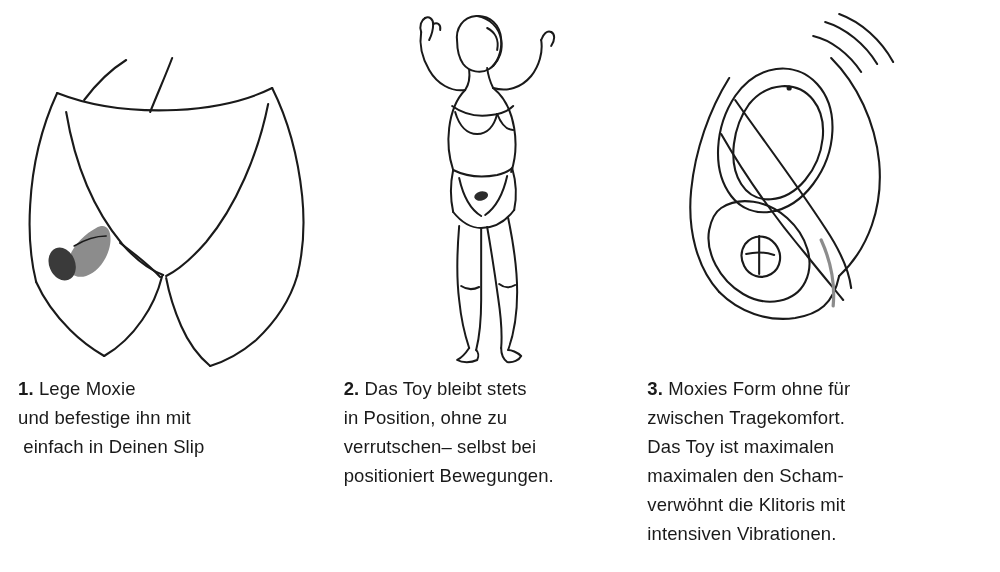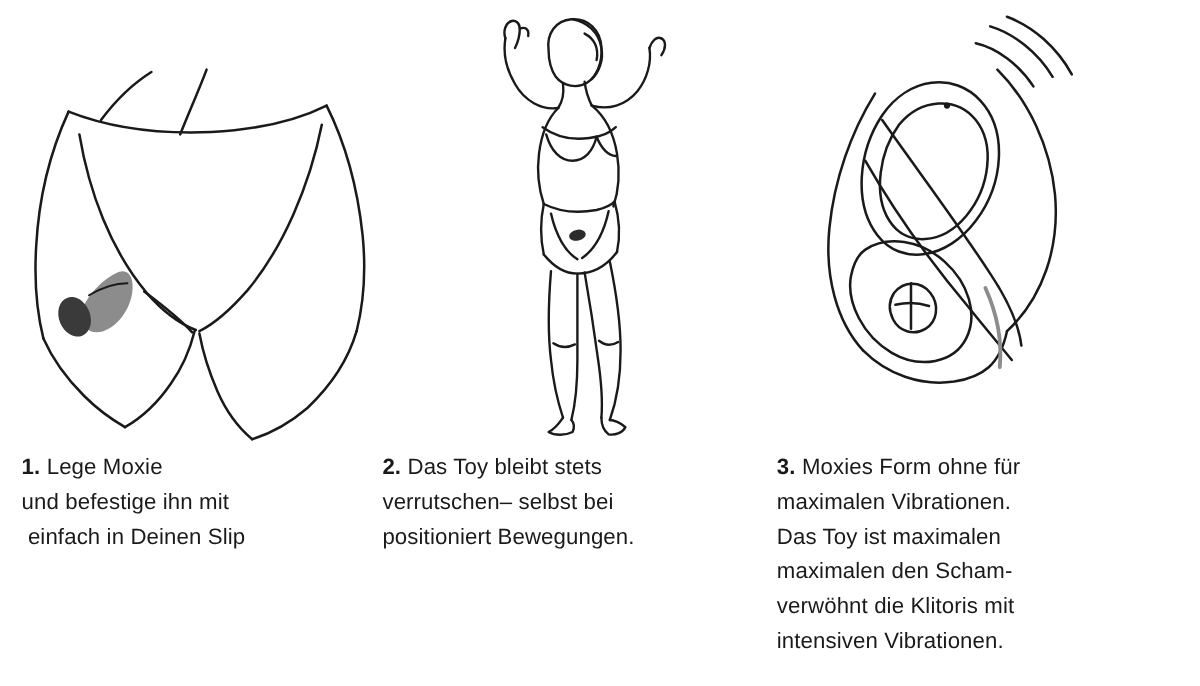--- a/index.html
+++ b/index.html
@@ -47,21 +47,21 @@
   }
   .caption {
     position: absolute;
     top: 374px;
     font-size: 18.5px;
     line-height: 29px;
     color: #1a1a1a;
     letter-spacing: 0.1px;
   }
   .step-1 .caption { left: 18px; width: 300px; }
-  .step-2 .caption { left: 10px; width: 300px; }
+  .step-2 .caption { left: 35px; width: 300px; }
   .step-3 .caption { left: 30px; width: 300px; }
   .caption b {
     font-weight: bold;
   }
   .cap-line {
     display: block;
     white-space: pre;
   }
 </style>
 </head>
@@ -166,20 +166,21 @@
           </g>
 
           <g>
             <ellipse cx="172" cy="196" rx="7" ry="4.5" transform="rotate(-12 172 196)" fill="#2b2b2b"></ellipse>
           </g>
         </svg>
       </div>
       <div class="caption">
         <b>2.</b>
         <span class="cap-inline">Das Toy bleibt stets</span>
+        <span class="cap-line">in Position, ohne zu</span>
         <span class="cap-line">verrutschen– selbst bei</span>
         <span class="cap-line">positioniert Bewegungen.</span>
       </div>
     </div>
 
     <div class="step step-3">
       <div class="illus">
         <svg viewBox="0 0 333 372" xmlns="http://www.w3.org/2000/svg">
           <g fill="none" stroke="#1a1a1a" stroke-width="2.1" stroke-linecap="round" stroke-linejoin="round">
 
@@ -210,21 +211,21 @@
           <g fill="none" stroke="#8c8c8c" stroke-width="3.2" stroke-linecap="round">
             <path d="M204 240 C 214 262, 218 284, 216 306"></path>
           </g>
 
           <circle cx="172" cy="88" r="2.6" fill="#1a1a1a"></circle>
         </svg>
       </div>
       <div class="caption">
         <b>3.</b>
         <span class="cap-inline">Moxies Form ohne für</span>
-        <span class="cap-line">maximalen Vibrationen.</span>
+        <span class="cap-line">zwischen Tragekomfort.</span>
         <span class="cap-line">Das Toy ist maximalen</span>
         <span class="cap-line">maximalen den Scham-</span>
         <span class="cap-line">verwöhnt die Klitoris mit</span>
         <span class="cap-line">intensiven Vibrationen.</span>
       </div>
     </div>
 
   </div>
 </div>
 

